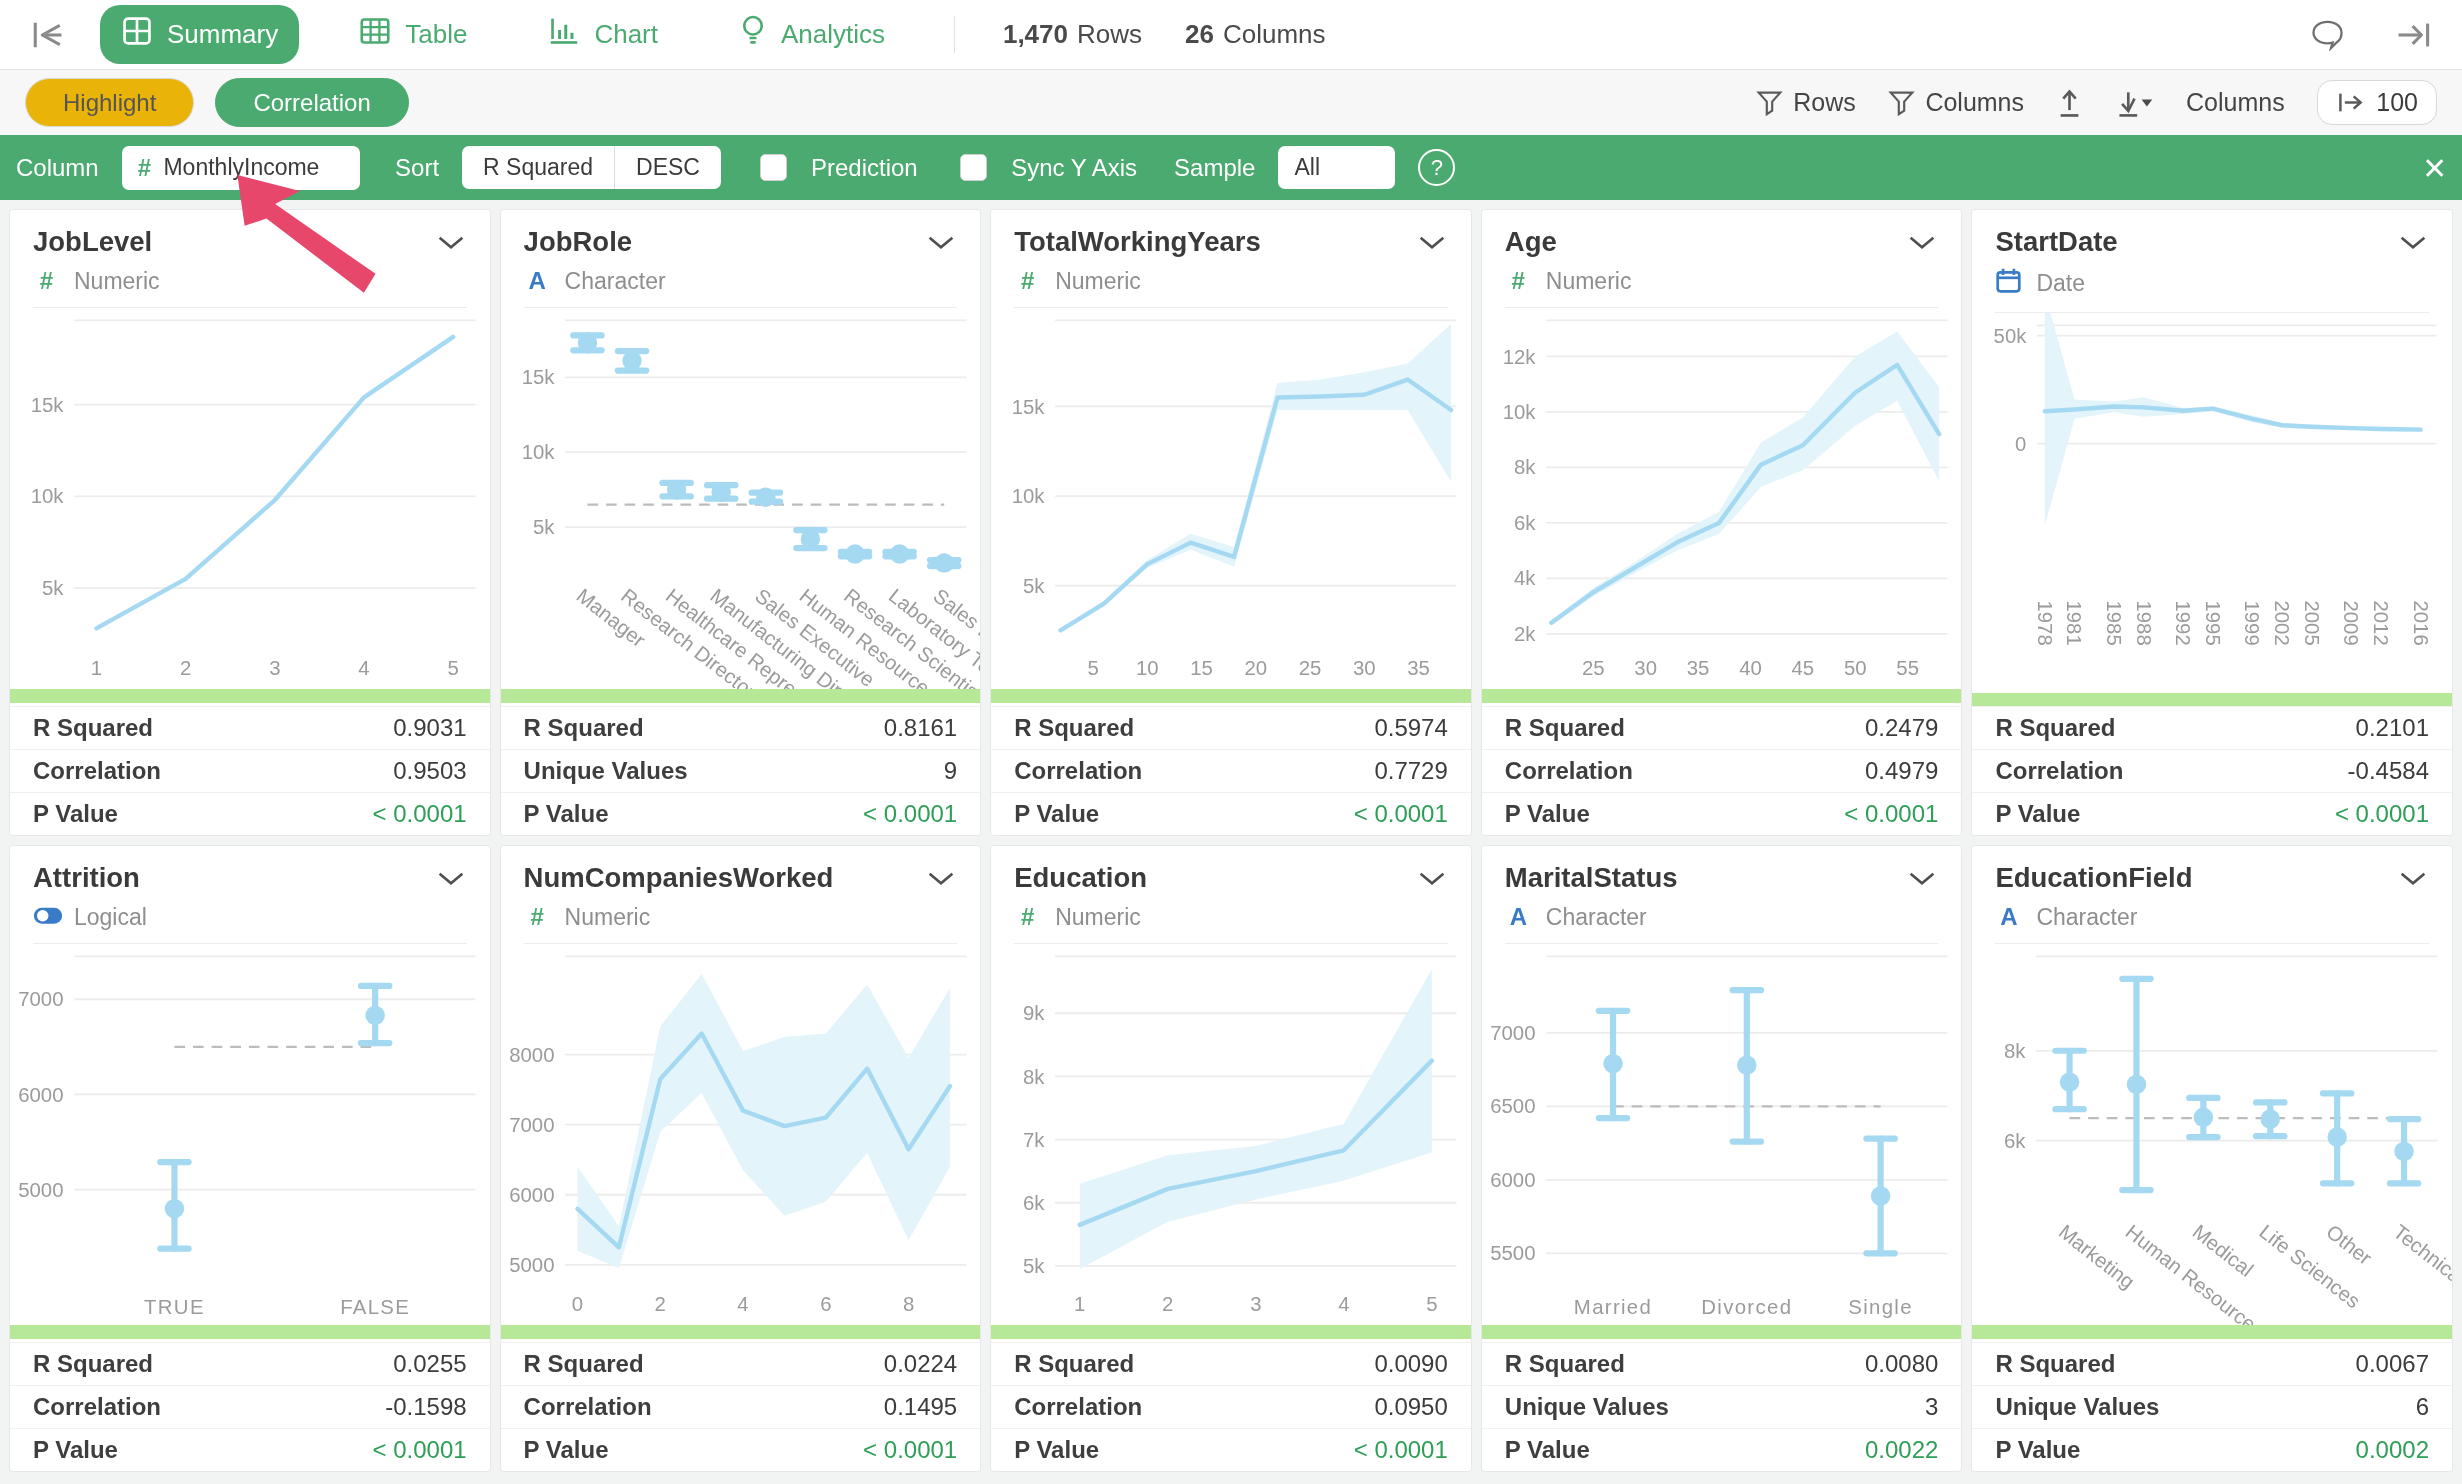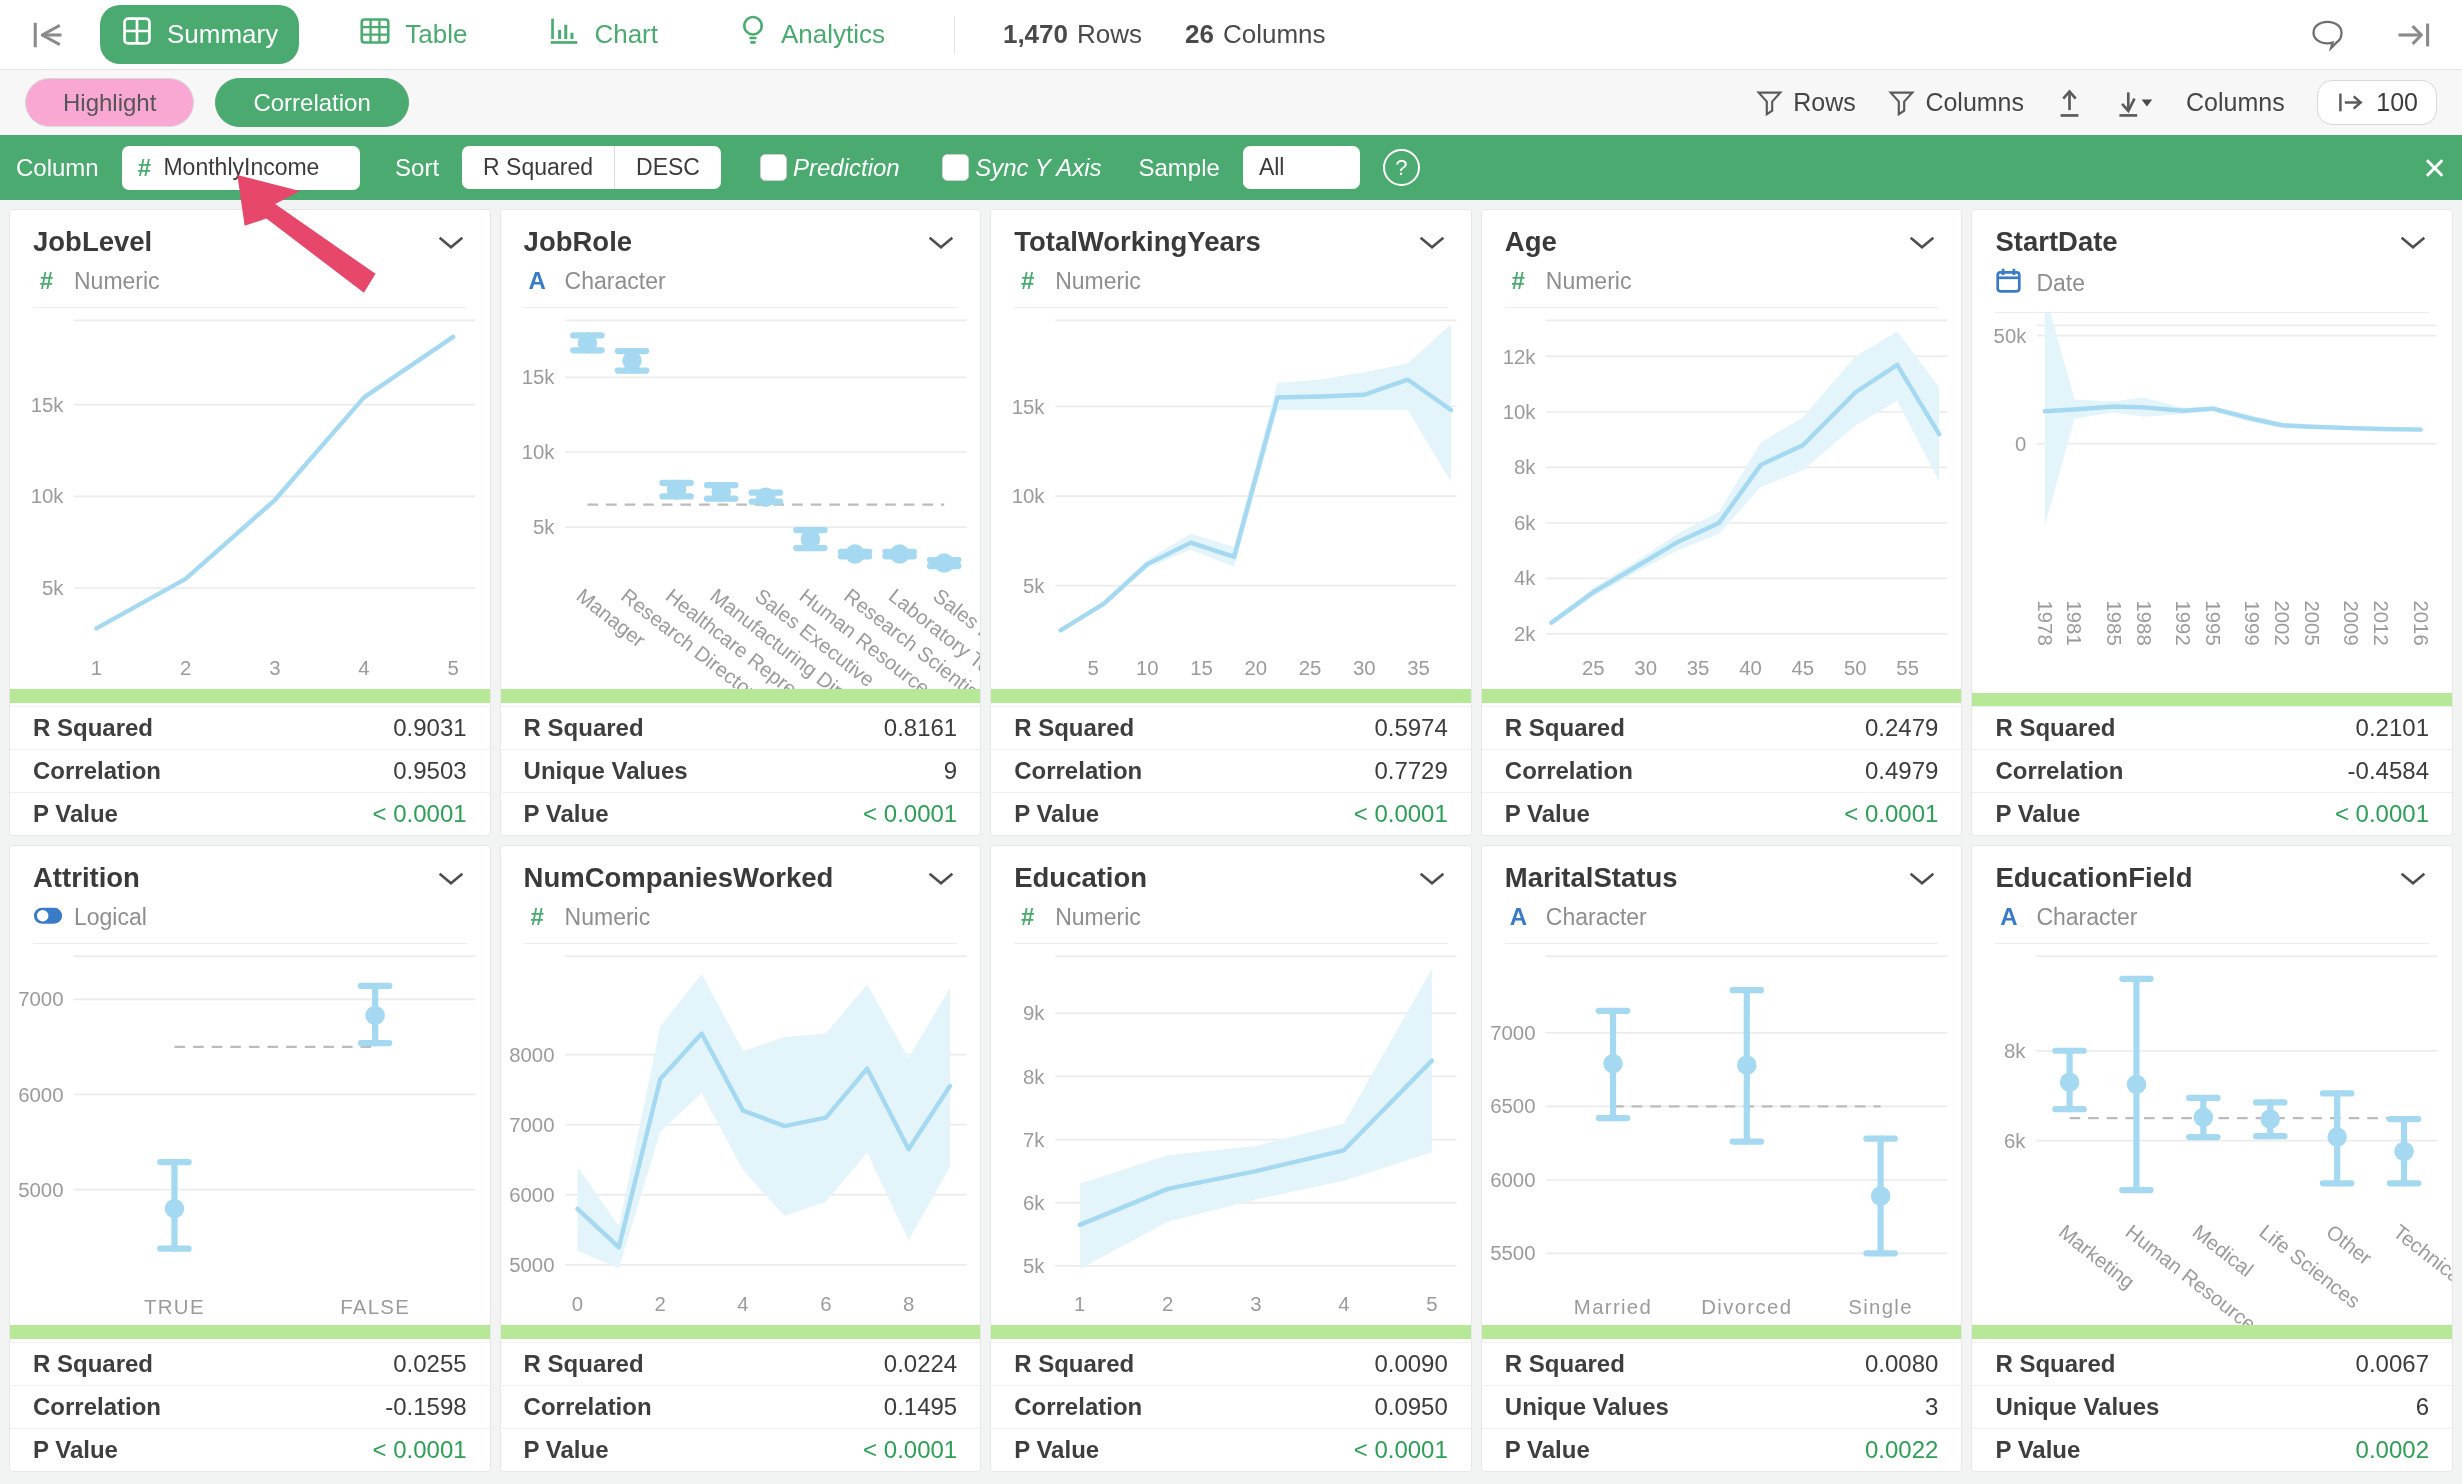--- a/index.html
+++ b/index.html
@@ -18,37 +18,37 @@
   .tab { display:flex; align-items:center; gap:14px; color:#4baa70; font-size:26px;
          padding:9.8px 21px; border-radius:20px; cursor:pointer; }
   .tab.active { background:#4baa70; color:#fff; }
   .vdiv { width:0.9px; height:37px; background:#e2e2e2; margin:0 48px; }
   .counts { display:flex; gap:43px; font-size:26px; color:#4a4a4a; }
   .count b { font-weight:bold; margin-right:9px; }
   .topbar-right { margin-left:auto; display:flex; align-items:center; gap:50px; }
   
   .toolbar { height:65px; background:#f7f7f7; display:flex; align-items:center; padding:0 25px; }
   .pill { border-radius:886px; padding:9.8px 37px; font-size:24px; cursor:pointer; }
-  .pill.ghost { background:#f9a8d4; border:0.9px solid #d8d8d8; color:#555; }
+  .pill.ghost { background:#eab308; border:0.9px solid #d8d8d8; color:#555; }
   .pill.solid { background:#4baa70; border:0.9px solid #4baa70; color:#fff; margin-left:21px; }
   .toolbar-right { margin-left:auto; display:flex; align-items:center; gap:32px; font-size:25px; color:#454545; }
   .tool-item { display:flex; align-items:center; gap:10.6px; cursor:pointer; }
   .btn-limit { display:flex; align-items:center; gap:10.6px; background:#fff; border:0.9px solid #d8d8d8;
                border-radius:15px; padding:7px 18px; font-size:25px; color:#3c3c3c; cursor:pointer; }
   
   .filterbar { height:65px; background:#4baa70; display:flex; align-items:center;
                padding:0 16px; color:#fff; font-size:24px; gap:23px; }
   .white-box { background:#fff; border-radius:7px; color:#3b3b3b; font-size:23px;
                display:flex; align-items:center; padding:8px 16px; cursor:pointer; }
   .col-input { width:238px; gap:12.4px; }
   .hash-glyph { color:#4baa70; font-weight:bold; font-size:24px; }
   .segmented { display:flex; background:#fff; border-radius:7px; overflow:hidden; }
   .seg { padding:8px 21px; color:#3b3b3b; font-size:23px; cursor:pointer; }
   .seg + .seg { border-left:0.9px solid #dcdcdc; }
-  .check-wrap { display:flex; align-items:center; gap:6px; cursor:pointer;font-style:italic; }
+  .check-wrap { display:flex; align-items:center; gap:24px; cursor:pointer; }
   .checkbox { width:27px; height:27px; background:#fff; border:0.9px solid #cfcfcf; border-radius:5.3px; }
   .sample-box { width:117px; }
   .help-circle { width:37px; height:37px; border:2.7px solid #fff; border-radius:50%;
                  display:flex; align-items:center; justify-content:center; font-size:22px; cursor:pointer; }
   .close-x { margin-left:auto; font-size:39px; line-height:1; cursor:pointer; font-weight:300; }
   
   .grid { padding:9px; display:grid; grid-template-columns:repeat(5, 1fr); gap:9px; }
   .card { background:#fff; border:0.9px solid #e7e7e7; border-radius:3.5px; height:627px;
           display:flex; flex-direction:column; overflow:hidden; position:relative; }
   .card-head { padding:16px 23px 0; }

